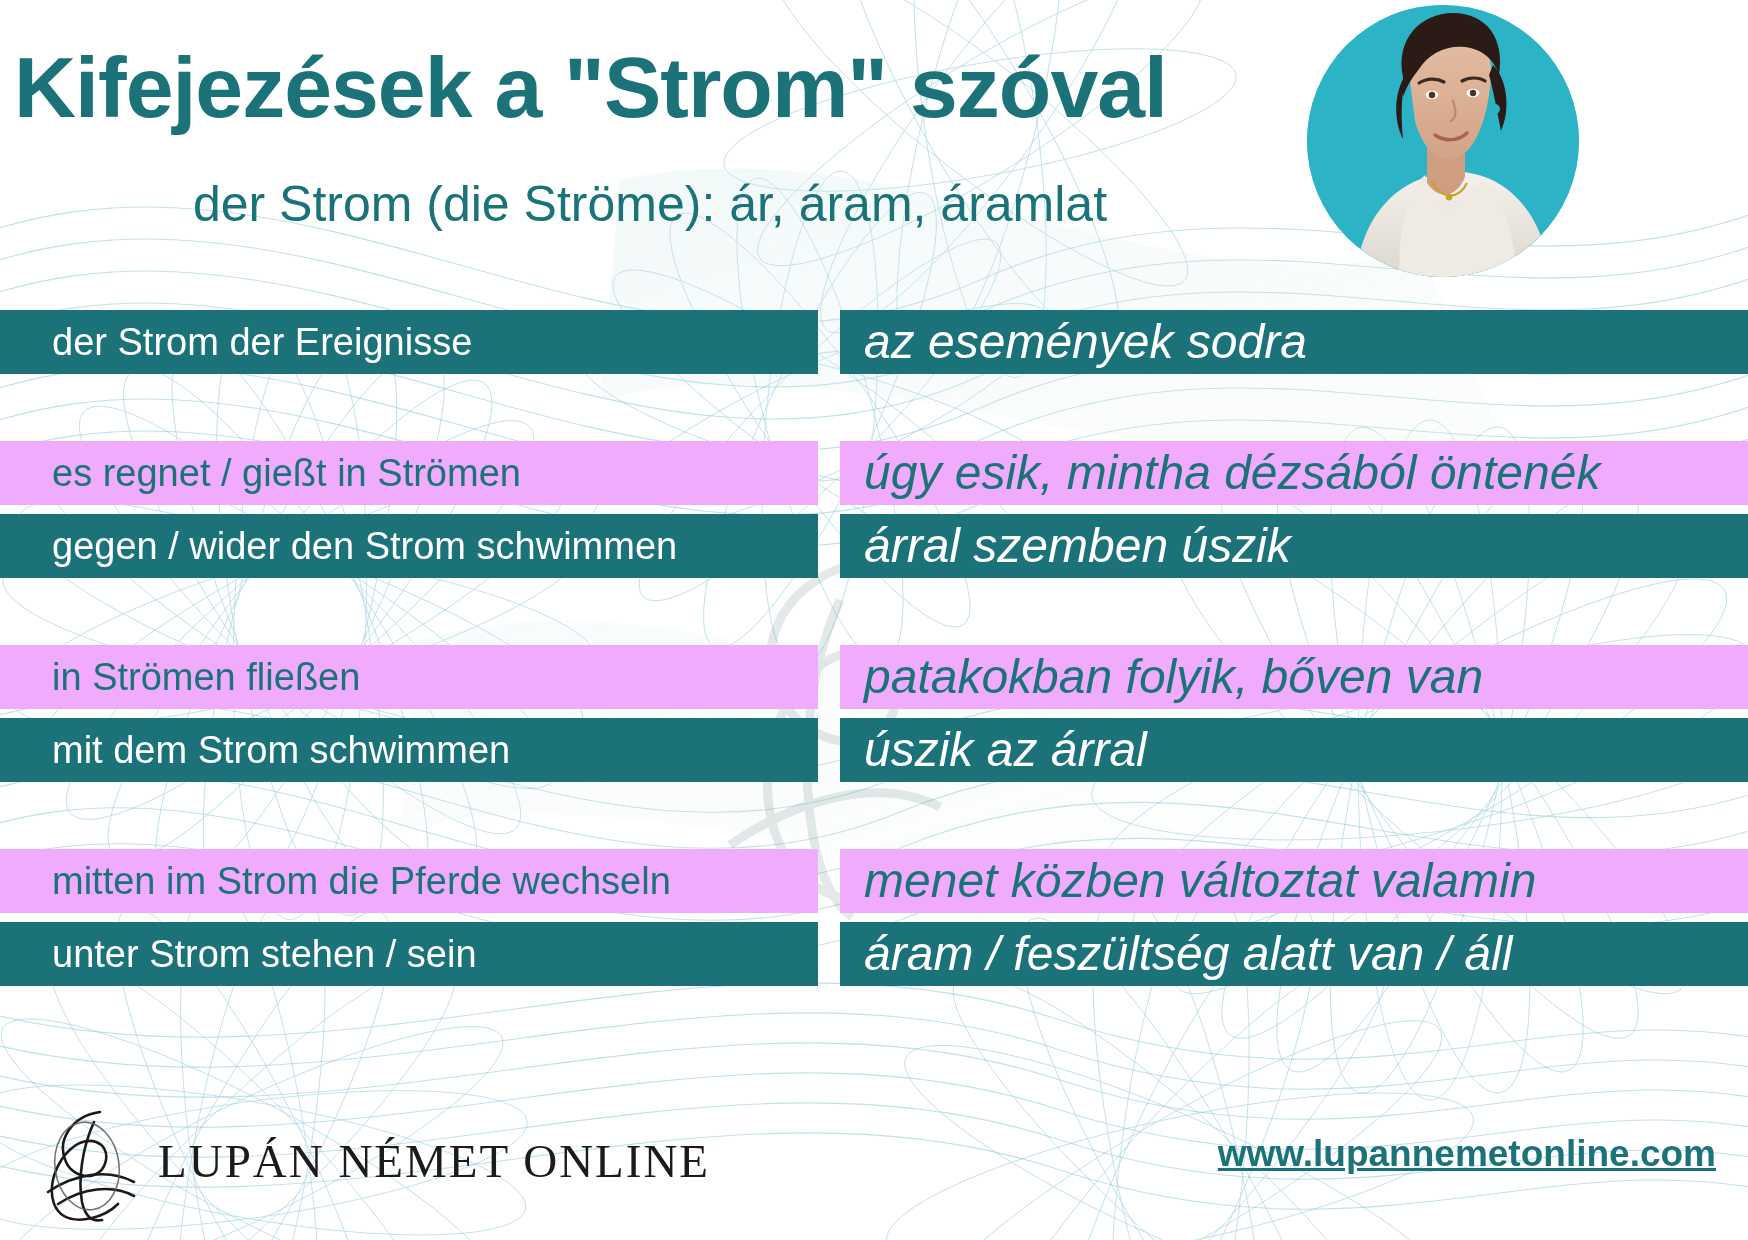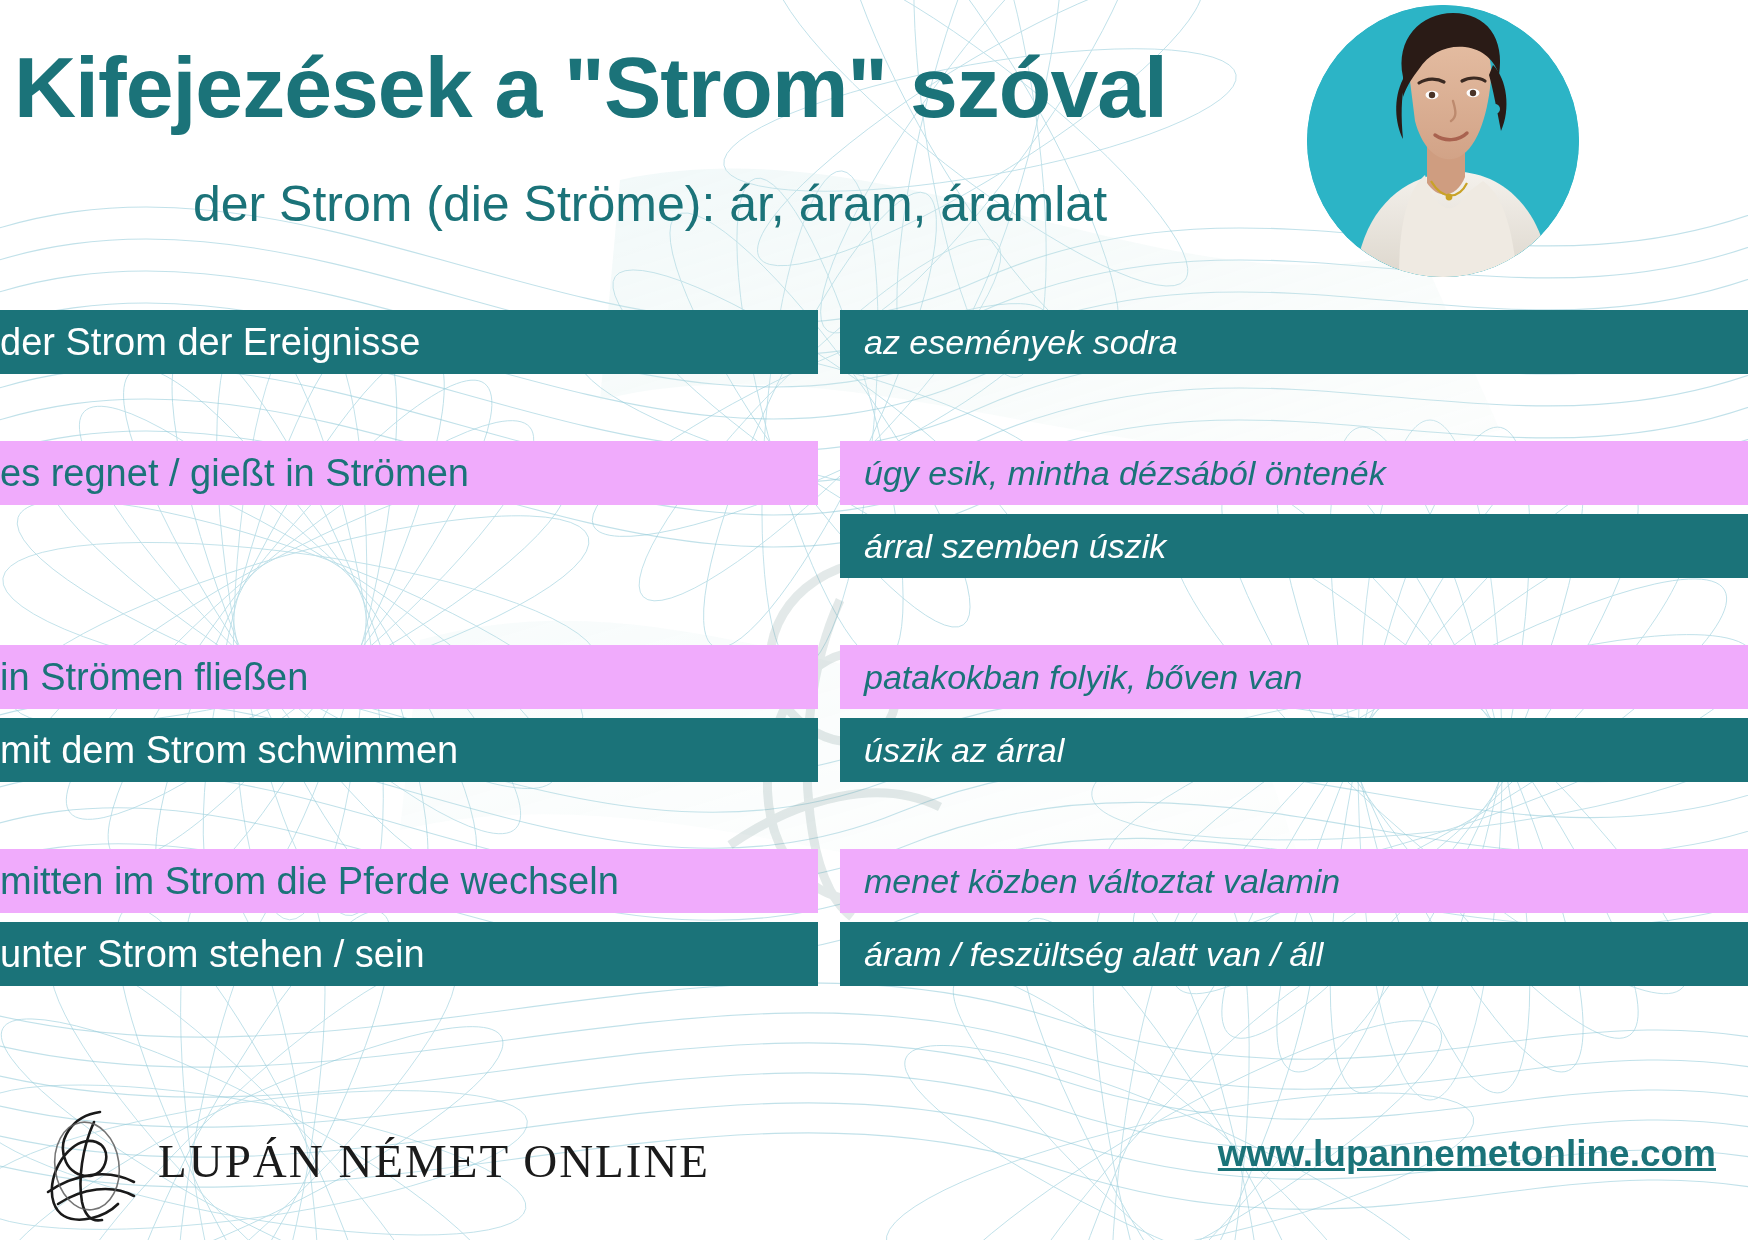--- a/index.html
+++ b/index.html
@@ -75,38 +75,39 @@
   .row{
     position:absolute;
     height:64px;
     display:flex;
     align-items:center;
     box-sizing:border-box;
   }
   .cell-left{
     left:0;
     width:818px;
+    padding-left:52px;
     padding-right:14px;
   }
   .cell-right{
     left:840px;
     width:908px;
     padding-left:24px;
     padding-right:14px;
   }
   .dark{background:#1b7379;color:#ffffff;}
   .light{background:#f0abfc;color:#1b7379;margin-top:29px;}
   .cell-left .txt{
     font-size:38px;
     font-weight:400;
     white-space:nowrap;
     line-height:1;
   }
   .cell-right .txt{
-    font-size:34px;
+    font-size:48px;
     font-weight:400;
     font-style:italic;
     white-space:nowrap;
     line-height:1;
   }
 
   
   .footer{
     position:absolute;left:0;top:1095px;width:1748px;height:145px;
   }
@@ -334,20 +335,23 @@
       <span class="txt">az események sodra</span>
     </div>
 
     <div class="row cell-left light" style="top:412px">
       <span class="txt">es regnet / gießt in Strömen</span>
     </div>
     <div class="row cell-right light" style="top:412px">
       <span class="txt">úgy esik, mintha dézsából öntenék</span>
     </div>
 
+    <div class="row cell-left dark" style="top:514px">
+      <span class="txt">gegen / wider den Strom schwimmen</span>
+    </div>
     <div class="row cell-right dark" style="top:514px">
       <span class="txt">árral szemben úszik</span>
     </div>
 
     <div class="row cell-left light" style="top:616px">
       <span class="txt">in Strömen fließen</span>
     </div>
     <div class="row cell-right light" style="top:616px">
       <span class="txt">patakokban folyik, bőven van</span>
     </div>

